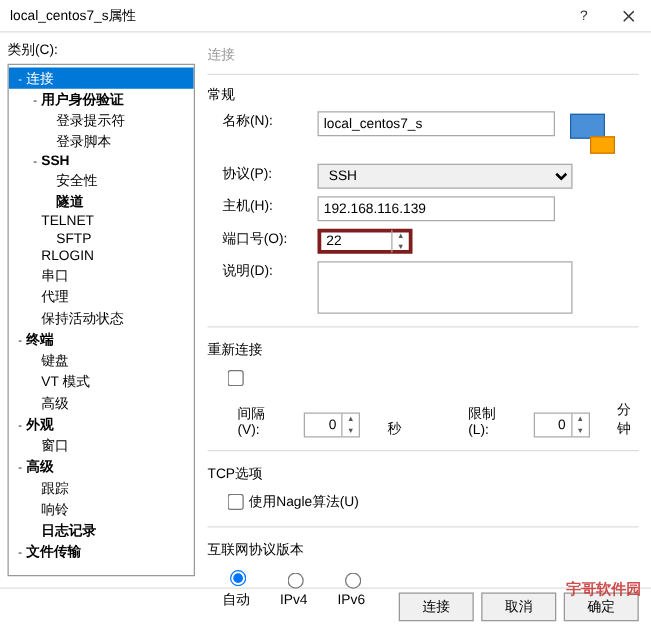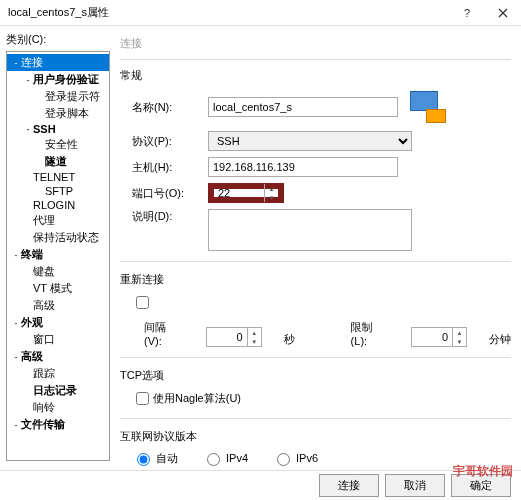--- a/index.html
+++ b/index.html
@@ -1,54 +1,54 @@
 <!DOCTYPE html>
 <html><head>
 <meta charset="utf-8">
 <style>
 * { box-sizing: border-box; font-family: "Microsoft YaHei", "Segoe UI", sans-serif; font-size: 11px; }
 body { margin: 0; background: #fff; width: 521px; height: 500px; overflow: hidden; }
 .titlebar { height: 26px; display: flex; align-items: center; padding: 0 0 0 8px; border-bottom: 1px solid #ddd; }
 .titlebar-title { flex: 1; font-size: 11px; }
 .titlebar-btn { width: 36px; height: 26px; display: flex; align-items: center; justify-content: center; color: #333; }
 .body { display: flex; height: 444px; }
-.left-panel { width: 110px; padding: 6px 0 6px 6px; }
+.left-panel { width: 156px; padding: 6px 0 6px 6px; }
 .category-label { margin-bottom: 4px; }
 .tree { border: 1px solid #999; height: 410px; overflow-y: auto; padding: 2px 0; background: #fff; }
 .tree-item { padding: 1px 2px 1px 4px; white-space: nowrap; cursor: default; display: flex; align-items: center; }
 .tree-item.sel { background: #0078d7; color: #fff; }
 .tree-item.bold { font-weight: bold; }
 .tree-toggle { width: 10px; display: inline-block; text-align: center; font-size: 9px; color: #666; }
 .tree-item.sel .tree-toggle { color: #fff; }
 .indent1 { padding-left: 16px; }
 .indent2 { padding-left: 28px; }
 .right-panel { flex: 1; padding: 6px 10px; }
 .panel-title { color: #999; padding: 4px 0 8px 0; border-bottom: 1px solid #ddd; margin-bottom: 8px; }
 .section-label { margin: 8px 0 6px 0; }
-.form-row { display: flex; align-items: center; margin-bottom: 6px; padding-left: 12px; }
+.form-row { display: flex; margin-bottom: 6px; padding-left: 12px; }
 .form-label { width: 76px; }
 .form-input { border: 1px solid #aaa; padding: 2px 4px; height: 20px; background: #fff; }
 .form-input.w1 { width: 190px; }
 .form-select { border: 1px solid #aaa; padding: 2px 4px; height: 20px; width: 204px; background: #f0f0f0; }
-.form-num { border: 6px solid #7f1d1d; height: 20px; width: 76px; display: flex; align-items: center; background: #fff; }
+.form-num { border: 3px solid #7f1d1d; height: 20px; width: 76px; display: flex; align-items: center; background: #fff; }
 .form-num span { flex: 1; padding-left: 4px; }
 .spinner { width: 14px; display: flex; flex-direction: column; }
 .spinner div { height: 9px; border-left: 1px solid #aaa; display: flex; align-items: center; justify-content: center; font-size: 6px; color: #555; }
 .textarea { border: 1px solid #aaa; width: 204px; height: 42px; background: #fff; }
 .icon-display { width: 40px; height: 36px; margin-left: 8px; position: relative; }
 .monitor { width: 28px; height: 20px; background: #4a90d9; border: 1px solid #2266aa; position: absolute; top: 2px; left: 4px; }
 .monitor2 { width: 20px; height: 14px; background: #ffa500; border: 1px solid #cc7700; position: absolute; bottom: 2px; right: 0; }
 hr { border: none; border-top: 1px solid #ddd; margin: 10px 0; }
 .checkbox-row { display: flex; align-items: center; padding-left: 12px; margin-bottom: 8px; }
 .checkbox-row input { margin-right: 4px; }
 .inline-row { display: flex; align-items: flex-end; padding-left: 24px; gap: 22px; }
 .num-small { border: 1px solid #aaa; height: 20px; width: 56px; display: flex; background: #fff; }
 .num-small span { flex: 1; text-align: right; padding-right: 4px; line-height: 18px; }
 .radio-row { display: flex; align-items: center; padding-left: 12px; gap: 24px; }
-.radio-row label { display: flex; align-items: center; gap: 3px; }
+.radio-row label { display: flex; align-items: center; gap: 3px; flex-direction: column; }
 .footer { height: 30px; display: flex; justify-content: flex-end; align-items: center; padding: 0 10px; gap: 6px; border-top: 1px solid #ddd; }
 .btn { border: 1px solid #999; background: #f0f0f0; padding: 3px 18px; }
 .watermark { position: absolute; right: 8px; bottom: 20px; color: #c93030; font-size: 12px; font-weight: bold; opacity: 0.85; pointer-events: none; }
 </style>
 </head>
 <body>
 
 <div class="titlebar">
   <span class="titlebar-title">local_centos7_s属性</span>
   <div class="titlebar-btn">?</div>
@@ -98,20 +98,24 @@
         <div class="tree-item indent2">
           <span class="tree-toggle"></span>
           <span>SFTP</span>
         </div>
         <div class="tree-item indent1">
           <span class="tree-toggle"></span>
           <span>RLOGIN</span>
         </div>
         <div class="tree-item indent1">
           <span class="tree-toggle"></span>
+          <span>串口</span>
+        </div>
+        <div class="tree-item indent1">
+          <span class="tree-toggle"></span>
           <span>代理</span>
         </div>
         <div class="tree-item indent1">
           <span class="tree-toggle"></span>
           <span>保持活动状态</span>
         </div>
         <div class="tree-item bold">
           <span class="tree-toggle">-</span>
           <span>终端</span>
         </div>
@@ -136,27 +140,27 @@
           <span>窗口</span>
         </div>
         <div class="tree-item bold">
           <span class="tree-toggle">-</span>
           <span>高级</span>
         </div>
         <div class="tree-item indent1">
           <span class="tree-toggle"></span>
           <span>跟踪</span>
         </div>
+        <div class="tree-item indent1">
+          <span class="tree-toggle"></span>
+          <span>响铃</span>
+        </div>
         <div class="tree-item bold indent1">
           <span class="tree-toggle"></span>
           <span>日志记录</span>
-        </div>
-        <div class="tree-item indent1">
-          <span class="tree-toggle"></span>
-          <span>响铃</span>
         </div>
         <div class="tree-item bold">
           <span class="tree-toggle">-</span>
           <span>文件传输</span>
         </div>
       </div>
   </div>
 
   <div class="right-panel">
     <div class="panel-title">连接</div>

